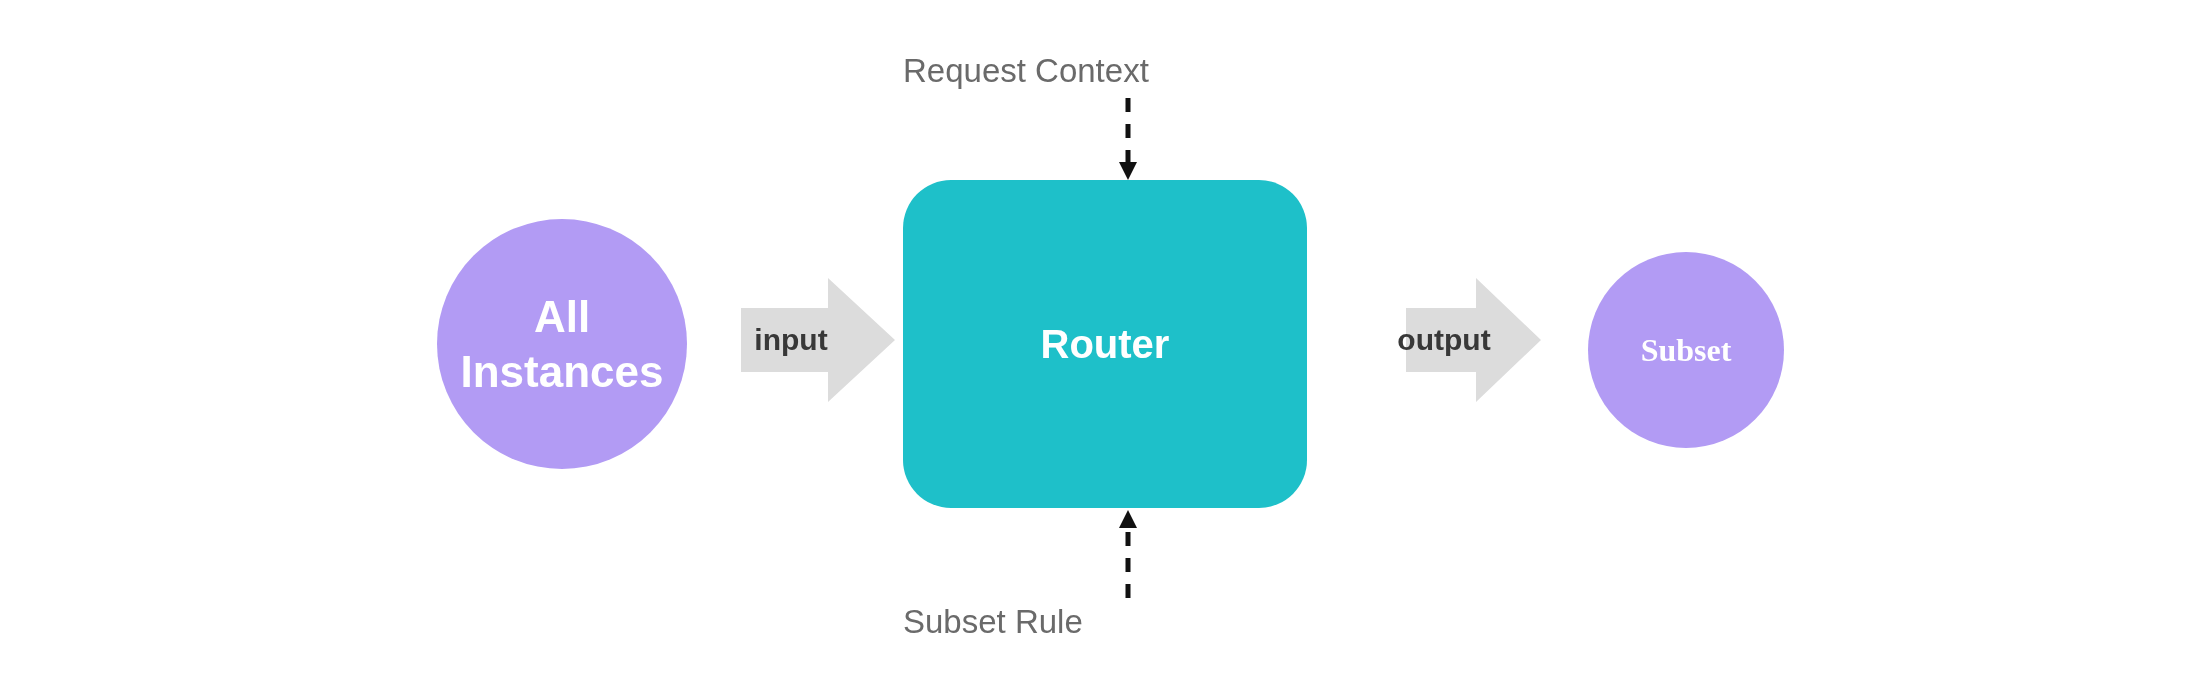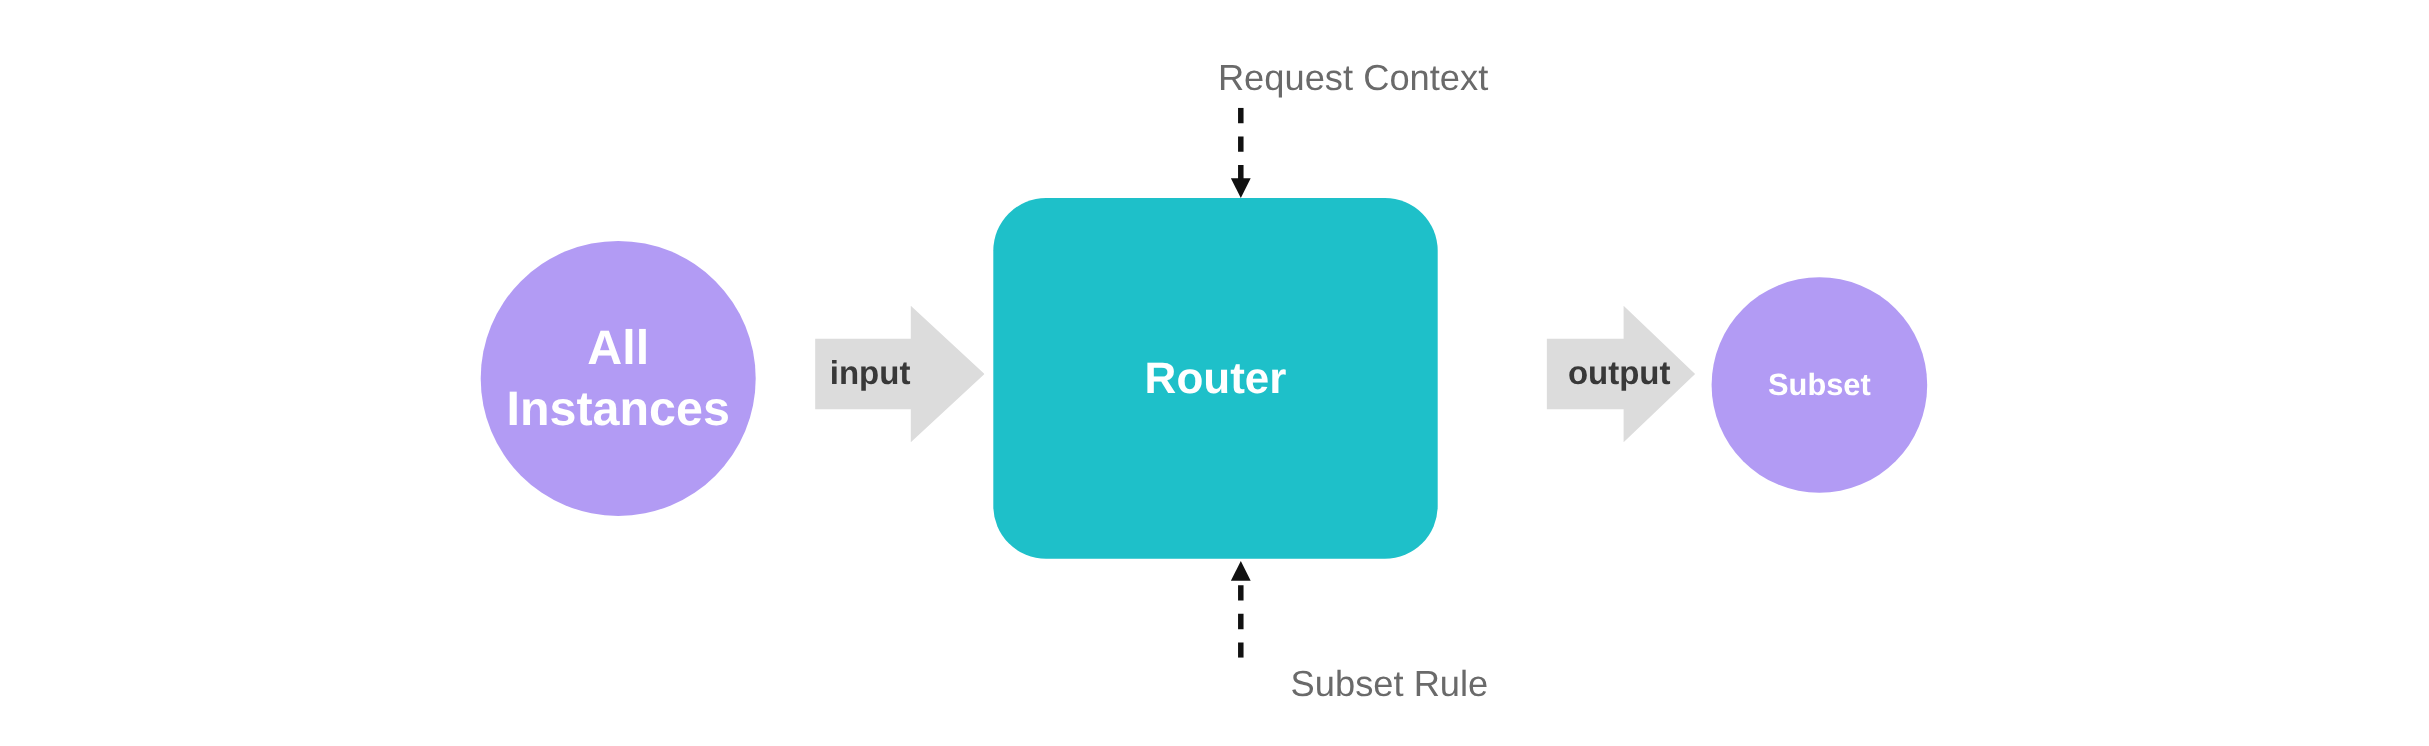--- a/index.html
+++ b/index.html
@@ -28,25 +28,26 @@
   }
   #all-instances-node {
     left: 437px;
     top: 219px;
     width: 250px;
     height: 250px;
     font-size: 44px;
     line-height: 1.26;
   }
   #subset-node {
-    left: 1556px;
+    left: 1588px;
     top: 252px;
     width: 196px;
     height: 196px;
-    font-size: 28px;
+    font-size: 32px;
+    font-family: Liberation Serif, serif;
   }
   #router-node {
     position: absolute;
     left: 903px;
     top: 180px;
     width: 404px;
     height: 328px;
     border-radius: 48px;
     background: #1EC0C9;
     display: flex;
@@ -69,26 +70,26 @@
     top: 0;
     height: 124px;
     display: flex;
     align-items: center;
     justify-content: center;
     color: #383838;
     font-weight: 700;
     font-size: 30px;
   }
   #input-arrow .arrow-label { left: 0; width: 126px; }
-  #output-arrow .arrow-label { left: 0; width: 102px; margin-left: 28px; }
+  #output-arrow .arrow-label { left: 0; width: 102px; }
   .annotation-label {
     position: absolute;
     left: 903px;
     width: 450px;
-    text-align: right;
+    text-align: left;
     color: #6a6a6a;
     font-size: 33px;
     font-weight: 400;
   }
   #request-context-label { top: 52px; }
   #router-rule-label { top: 603px; }
   .dashed-arrow {
     position: absolute;
     left: 1118px;
   }

